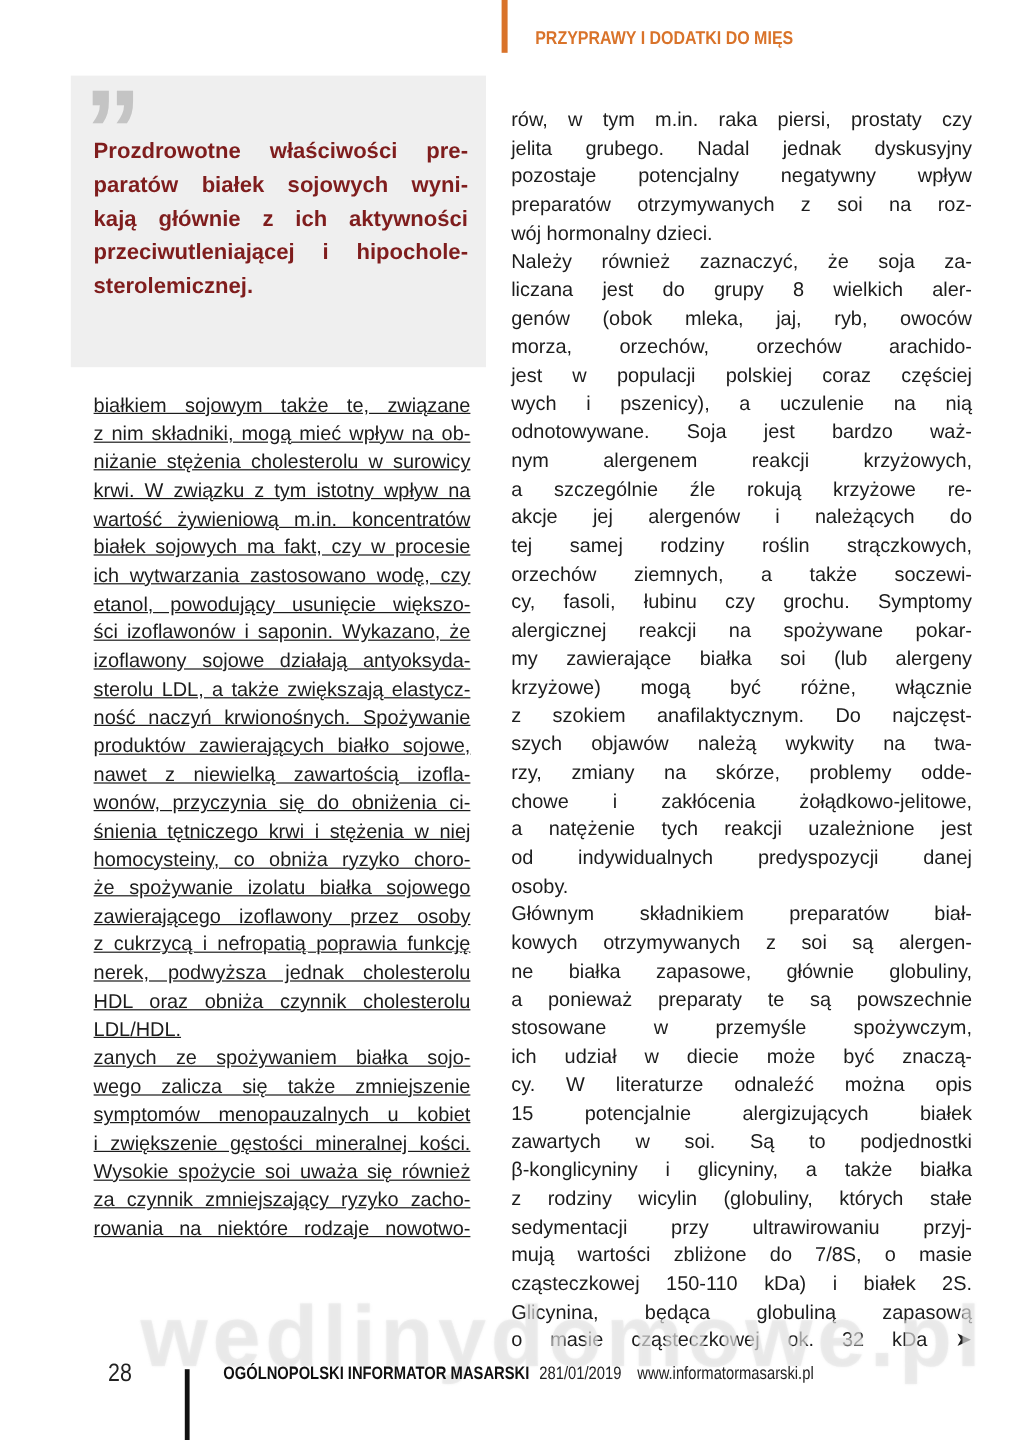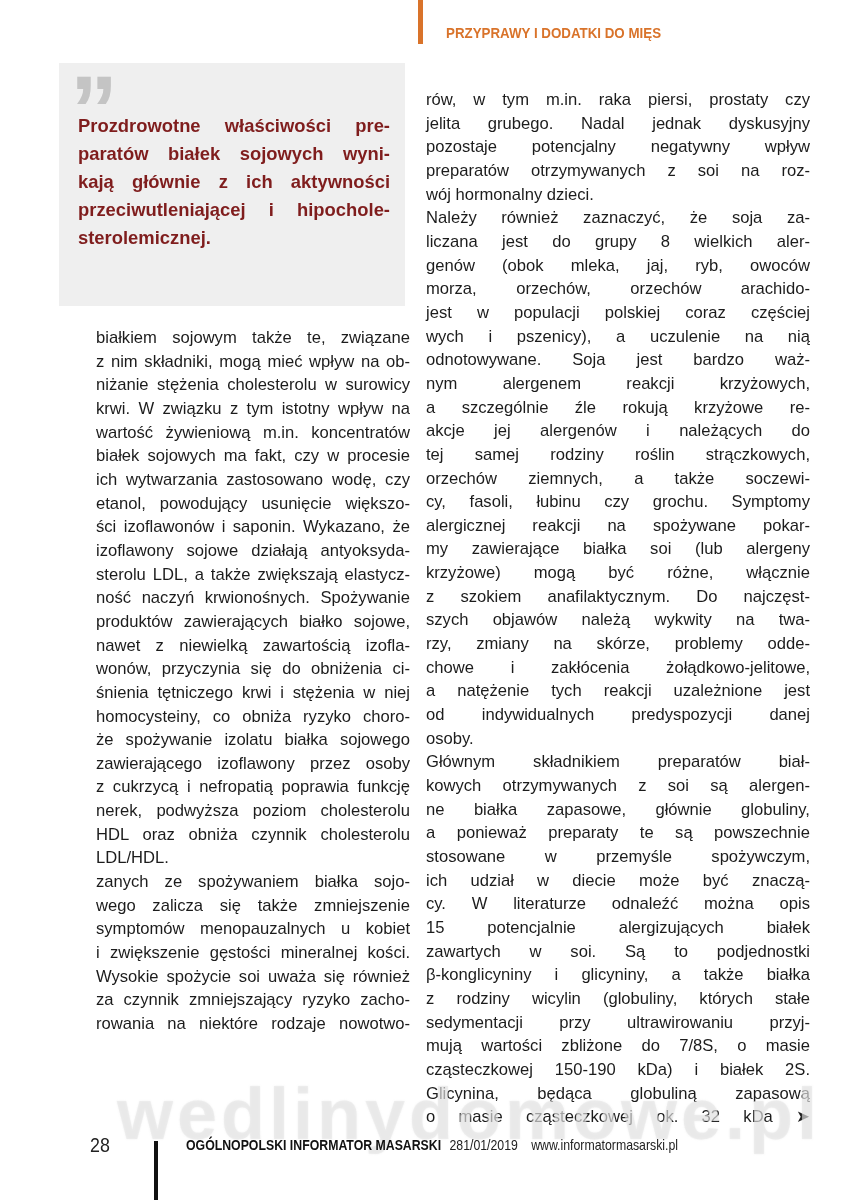--- a/index.html
+++ b/index.html
@@ -27,21 +27,21 @@
     font-family: "Liberation Sans", sans-serif; font-weight: bold;
     font-size: 96px; line-height: 1; color: #c4c4c4; letter-spacing: -4px;
   }
   .quote-text {
     position: absolute; left: 78px; top: 112px; width: 312px;
     font-weight: bold; font-size: 18.4px; line-height: 28px; color: #7f1d1d;
   }
   .col {
     position: absolute; font-size: 16.6px; line-height: 23.65px; color: #1c1c1c;
   }
-  .col-left { left: 96px; top: 326px; width: 314px; }
+  .col-left { left: 78px; top: 326px; width: 314px; text-decoration: underline; }
   .col-right { left: 426px; top: 64px; width: 384px; margin-top: 24px; }
   .ln { display: block; white-space: nowrap; text-align: justify; text-align-last: justify; }
   .ln.end { text-align-last: left; }
   .watermark {
     position: absolute; left: 117px; top: 1078px; width: 660px;
     font-family: "Liberation Sans", sans-serif; font-weight: bold;
     font-size: 72px; line-height: 1; color: rgba(230,230,230,0.55);
     letter-spacing: 4px; white-space: nowrap; pointer-events: none;
     text-shadow: 0 0 2px rgba(200,200,200,0.3);
   }
@@ -90,21 +90,21 @@
   <span class="ln">sterolu LDL, a także zwiększają elastycz-</span>
   <span class="ln">ność naczyń krwionośnych. Spożywanie</span>
   <span class="ln">produktów zawierających białko sojowe,</span>
   <span class="ln">nawet z niewielką zawartością izofla-</span>
   <span class="ln">wonów, przyczynia się do obniżenia ci-</span>
   <span class="ln">śnienia tętniczego krwi i stężenia w niej</span>
   <span class="ln">homocysteiny, co obniża ryzyko choro-</span>
   <span class="ln">że spożywanie izolatu białka sojowego</span>
   <span class="ln">zawierającego izoflawony przez osoby</span>
   <span class="ln">z cukrzycą i nefropatią poprawia funkcję</span>
-  <span class="ln">nerek, podwyższa poziom cholesterolu</span>
+  <span class="ln">nerek, podwyższa jednak cholesterolu</span>
   <span class="ln">HDL oraz obniża czynnik cholesterolu</span>
   <span class="ln end">LDL/HDL.</span>
   <span class="ln">zanych ze spożywaniem białka sojo-</span>
   <span class="ln">wego zalicza się także zmniejszenie</span>
   <span class="ln">symptomów menopauzalnych u kobiet</span>
   <span class="ln">i zwiększenie gęstości mineralnej kości.</span>
   <span class="ln">Wysokie spożycie soi uważa się również</span>
   <span class="ln">za czynnik zmniejszający ryzyko zacho-</span>
   <span class="ln">rowania na niektóre rodzaje nowotwo-</span>
 </div>
@@ -144,21 +144,21 @@
   <span class="ln">a ponieważ preparaty te są powszechnie</span>
   <span class="ln">stosowane w przemyśle spożywczym,</span>
   <span class="ln">ich udział w diecie może być znaczą-</span>
   <span class="ln">cy. W literaturze odnaleźć można opis</span>
   <span class="ln">15 potencjalnie alergizujących białek</span>
   <span class="ln">zawartych w soi. Są to podjednostki</span>
   <span class="ln">β-konglicyniny i glicyniny, a także białka</span>
   <span class="ln">z rodziny wicylin (globuliny, których stałe</span>
   <span class="ln">sedymentacji przy ultrawirowaniu przyj-</span>
   <span class="ln">mują wartości zbliżone do 7/8S, o masie</span>
-  <span class="ln">cząsteczkowej 150-190 kDa) i białek 2S.</span>
+  <span class="ln">cząsteczkowej 150-110 kDa) i białek 2S.</span>
   <span class="ln">Glicynina, będąca globuliną zapasową</span>
   <span class="ln">o masie cząsteczkowej ok. 32 kDa ➤</span>
 </div>
 
 <div class="watermark">wedlinydomowe.pl</div>
 
 <div class="page-num">28</div>
 <div class="footer-bar"></div>
 <div class="footer-text">
   <span class="mag">OGÓLNOPOLSKI INFORMATOR MASARSKI</span>

